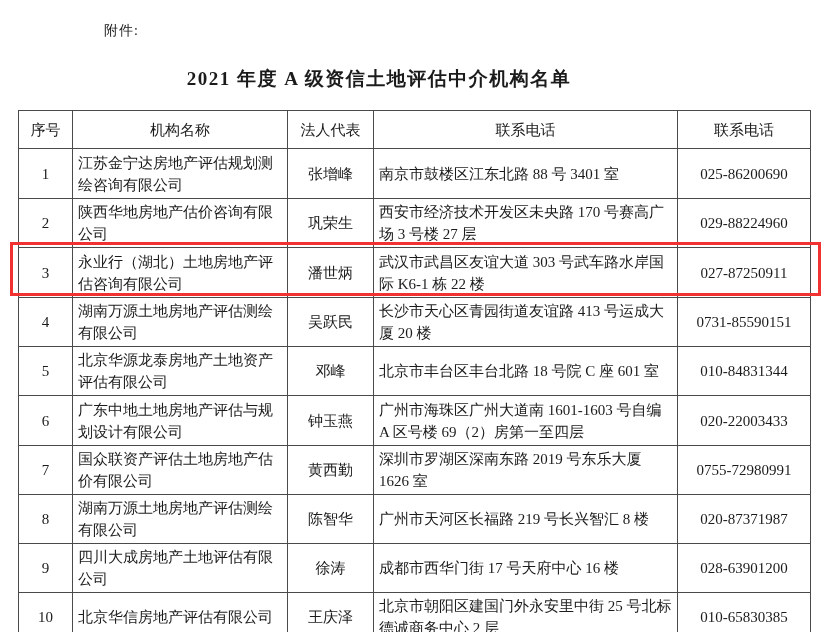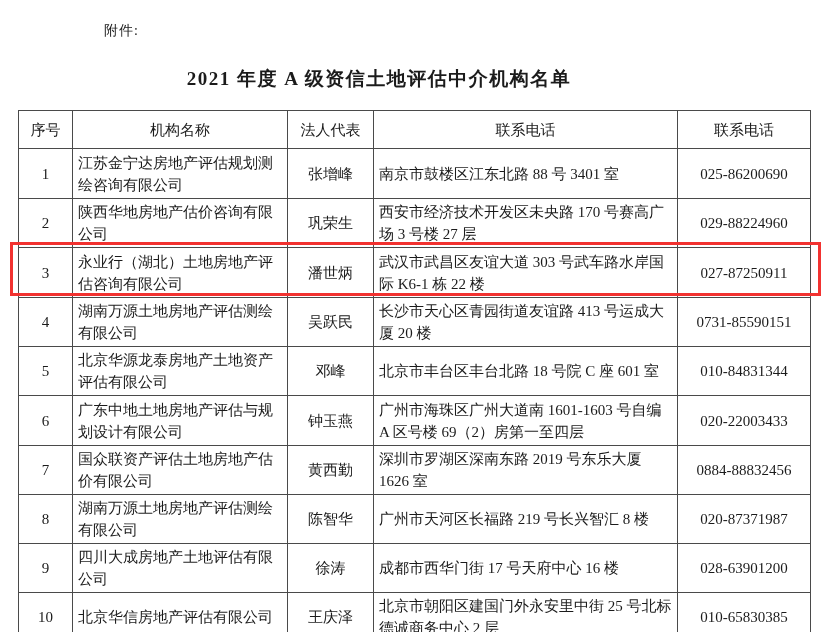--- a/index.html
+++ b/index.html
@@ -114,21 +114,21 @@
         <td class="c-name">广东中地土地房地产评估与规划设计有限公司</td>
         <td class="c-rep">钟玉燕</td>
         <td class="c-addr">广州市海珠区广州大道南 1601-1603 号自编 A 区号楼 69（2）房第一至四层</td>
         <td class="c-phone">020-22003433</td>
       </tr>
       <tr>
         <td class="c-no">7</td>
         <td class="c-name">国众联资产评估土地房地产估价有限公司</td>
         <td class="c-rep">黄西勤</td>
         <td class="c-addr">深圳市罗湖区深南东路 2019 号东乐大厦 1626 室</td>
-        <td class="c-phone">0884-88832456</td>
+        <td class="c-phone">0755-72980991</td>
       </tr>
       <tr>
         <td class="c-no">8</td>
         <td class="c-name">湖南万源土地房地产评估测绘有限公司</td>
         <td class="c-rep">陈智华</td>
         <td class="c-addr">广州市天河区长福路 219 号长兴智汇 8 楼</td>
         <td class="c-phone">020-87371987</td>
       </tr>
       <tr>
         <td class="c-no">9</td>

